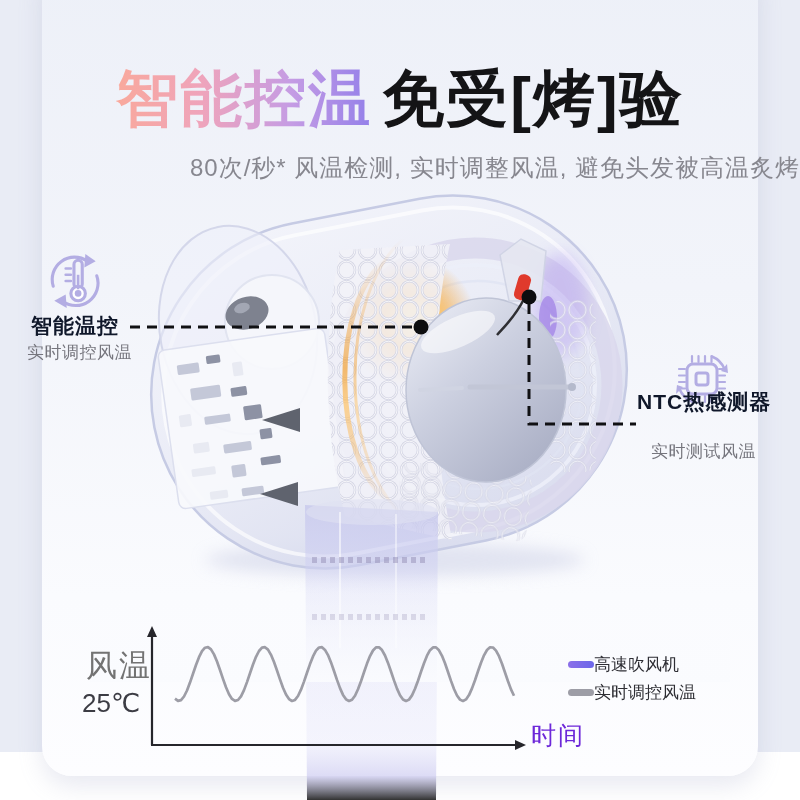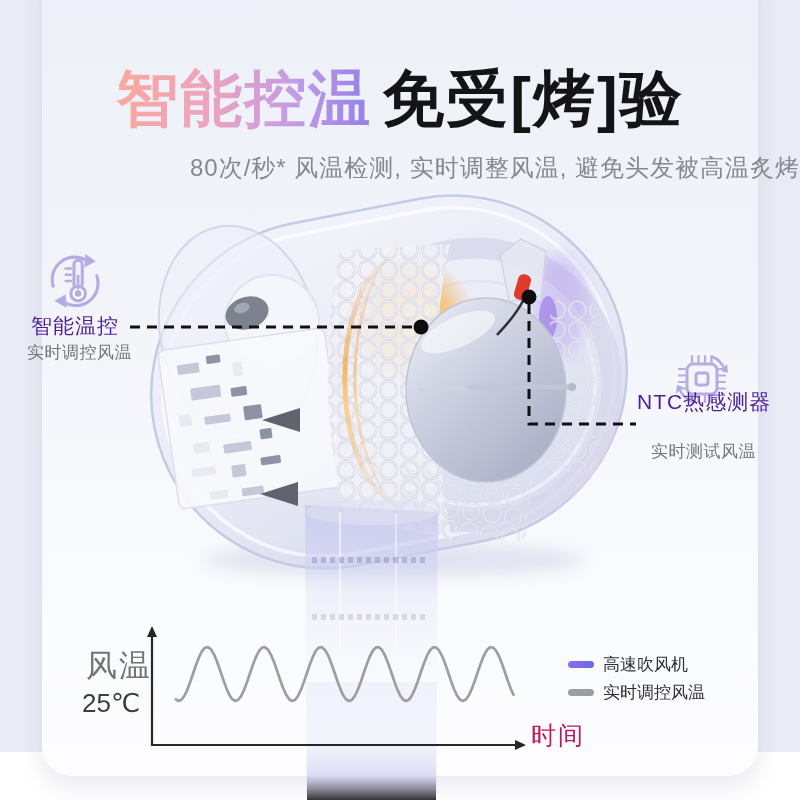--- a/index.html
+++ b/index.html
@@ -14,34 +14,34 @@
   .abs{position:absolute;}
   
   #title{left:0;top:68px;width:800px;text-align:center;font-size:62px;line-height:62px;
          font-weight:800;letter-spacing:2px;white-space:nowrap;}
   #title .accent{background:linear-gradient(90deg,#f9a99c 0%,#efa4bb 32%,#c59ce4 66%,#8d7cea 100%);
          -webkit-background-clip:text;background-clip:text;color:transparent;padding-right:10px;}
   #title .main{color:#141416;}
   #subtitle{left:0;top:152px;width:800px;text-align:right;font-size:24px;color:#87878f;
             letter-spacing:1px;}
   
-  .co-title{font-weight:400;color:#4c1d95;font-size:21px;letter-spacing:1px;white-space:nowrap;}
+  .co-title{font-weight:700;color:#0f172a;font-size:21px;letter-spacing:1px;white-space:nowrap;}
   .co-desc{color:#75757d;font-size:17px;letter-spacing:.5px;white-space:nowrap;}
   #co-left-title{left:31px;top:312px;}
   #co-left-desc{left:27px;top:341px;}
   #co-right-title{left:637px;top:388px;}
   #co-right-desc{left:651px;top:440px;}
   .callout-icon{position:absolute;}
   #icon-thermo{left:46px;top:252px;width:58px;height:58px;}
   #icon-chip{left:674px;top:351px;width:56px;height:56px;}
   
   #chart-ylabel{left:86px;top:645px;font-size:31px;color:#737373;letter-spacing:2px;}
   #chart-yvalue{left:82px;top:688px;font-size:26px;color:#3c3c44;}
-  #chart-xlabel{left:531px;top:719px;font-size:25px;color:#be185d;letter-spacing:2px;}
-  .legend-row{position:absolute;left:568px;display:flex;align-items:center;gap:9px;}
+  #chart-xlabel{left:531px;top:719px;font-size:25px;color:#6d28d9;letter-spacing:2px;}
+  .legend-row{position:absolute;left:568px;display:flex;align-items:center;}
   #legend-row-0{top:653px;}
   #legend-row-1{top:681px;}
   .legend-swatch{width:26px;height:7px;border-radius:4px;flex:0 0 auto;}
   .legend-label{font-size:17px;color:#2e2e34;white-space:nowrap;}
 </style>
 </head>
 <body>
 
 <div id="stage">
   <div id="card"></div>

